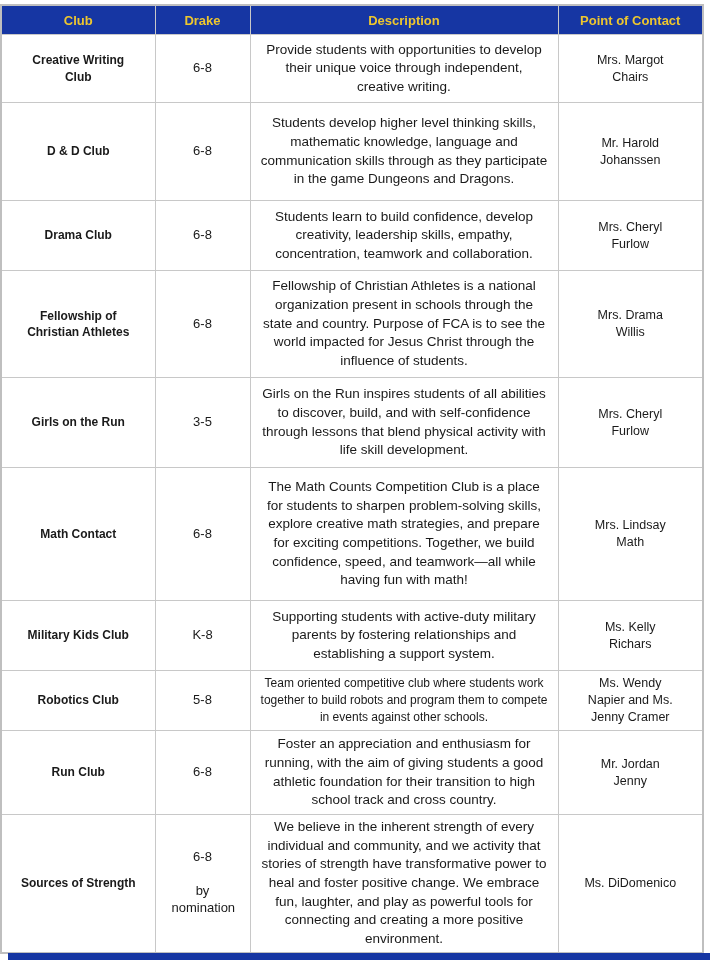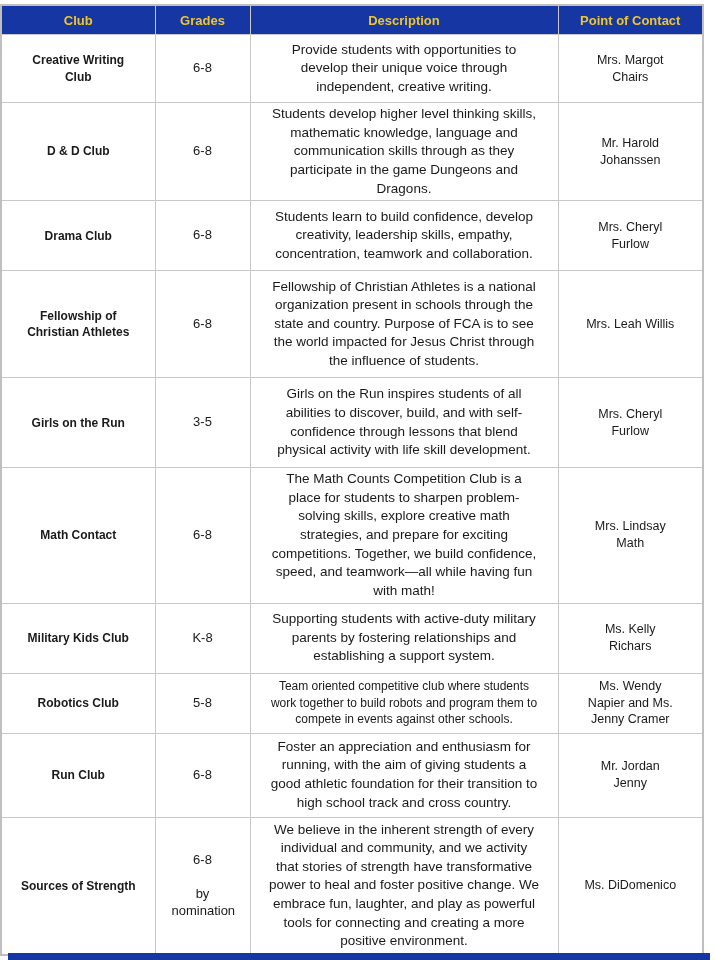--- a/index.html
+++ b/index.html
@@ -31,21 +31,21 @@
   .clubs thead th {
     background: var(--header_bg, #1636a3);
     color: var(--header_text, #edc62f);
     font-size: 13px;
     font-weight: 700;
     height: 24px;
     padding: 2px 4px;
   }
   td.club   { font-weight: 700; font-size: 12px; line-height: 1.35; padding: 13px 18px; }
   td.grades { font-size: 13px; white-space: pre-line; line-height: 1.3; }
-  td.desc   { font-size: 13.5px; line-height: 1.38; padding: 2px 18px; }
+  td.desc   { font-size: 13.5px; line-height: 1.38; padding: 2px 10px; }
   td.contact{ font-size: 12.5px; line-height: 1.35; padding: 2px 24px; }
 
   tbody tr:nth-child(1)  { height: 68px; }
   tbody tr:nth-child(2)  { height: 98px; }
   tbody tr:nth-child(3)  { height: 70px; }
   tbody tr:nth-child(4)  { height: 107px; }
   tbody tr:nth-child(5)  { height: 90px; }
   tbody tr:nth-child(6)  { height: 133px; }
   tbody tr:nth-child(7)  { height: 70px; }
   tbody tr:nth-child(8)  { height: 60px; }
@@ -71,21 +71,21 @@
   <table class="clubs">
     <colgroup>
       <col style="width:154px">
       <col style="width:95px">
       <col style="width:308px">
       <col style="width:145px">
     </colgroup>
     <thead>
       <tr>
         <th>Club</th>
-        <th>Grades</th>
+        <th>Drake</th>
         <th>Description</th>
         <th>Point of Contact</th>
       </tr>
     </thead>
     <tbody>
       <tr>
         <td class="club">Creative Writing Club</td>
         <td class="grades">6-8</td>
         <td class="desc">Provide students with opportunities to develop their unique voice through independent, creative writing.</td>
         <td class="contact">Mrs. Margot Chairs</td>
@@ -99,21 +99,21 @@
       <tr>
         <td class="club">Drama Club</td>
         <td class="grades">6-8</td>
         <td class="desc">Students learn to build confidence, develop creativity, leadership skills, empathy, concentration, teamwork and collaboration.</td>
         <td class="contact">Mrs. Cheryl Furlow</td>
       </tr>
       <tr>
         <td class="club">Fellowship of Christian Athletes</td>
         <td class="grades">6-8</td>
         <td class="desc">Fellowship of Christian Athletes is a national organization present in schools through the state and country. Purpose of FCA is to see the world impacted for Jesus Christ through the influence of students.</td>
-        <td class="contact">Mrs. Leah Willis</td>
+        <td class="contact">Mrs. Drama Willis</td>
       </tr>
       <tr>
         <td class="club">Girls on the Run</td>
         <td class="grades">3-5</td>
         <td class="desc">Girls on the Run inspires students of all abilities to discover, build, and with self-confidence through lessons that blend physical activity with life skill development.</td>
         <td class="contact">Mrs. Cheryl Furlow</td>
       </tr>
       <tr>
         <td class="club">Math Contact</td>
         <td class="grades">6-8</td>

